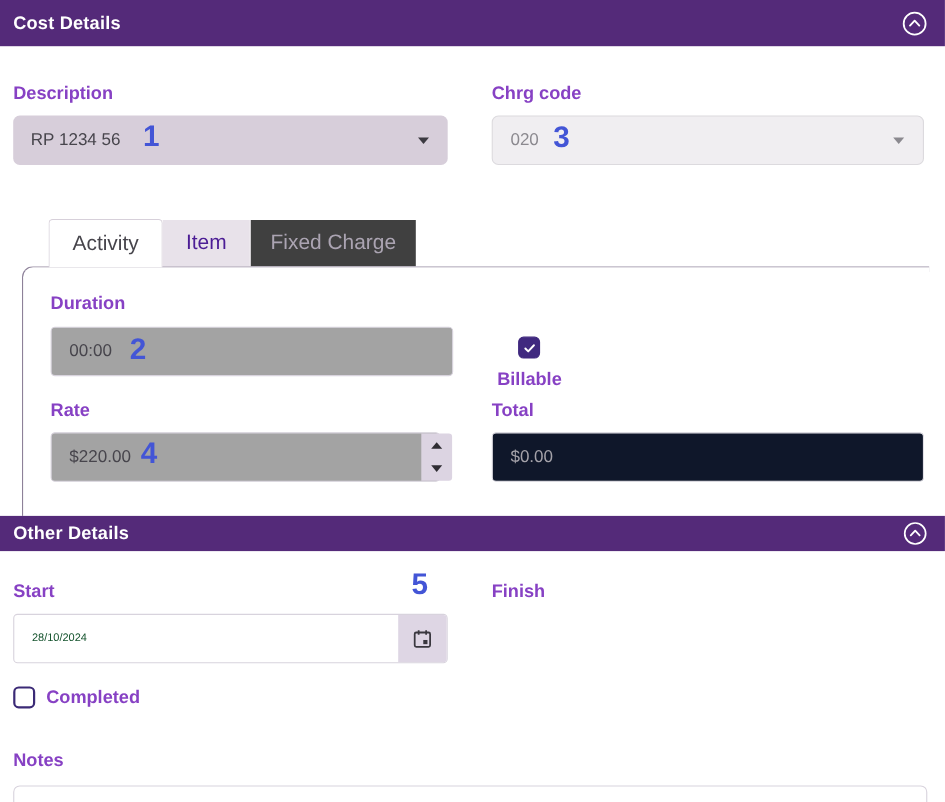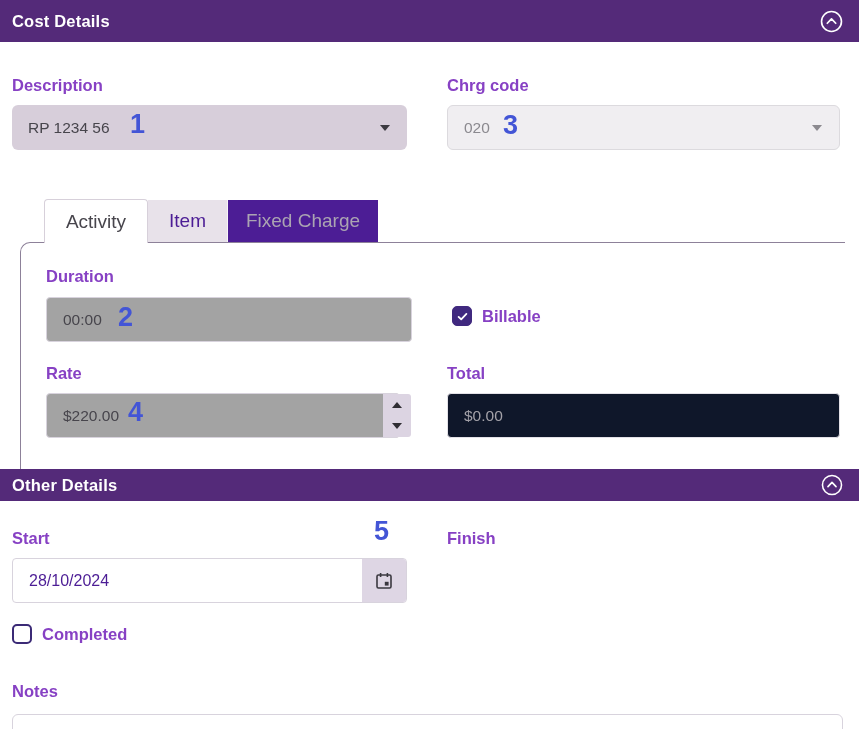--- a/index.html
+++ b/index.html
@@ -31,21 +31,21 @@
   #chrg-select { left:447px; top:105px; width:393px; background:#f0eef1; border:1px solid #dcdade; color:#8b898f;text-align:center; }
   #chrg-select .dd-value { color:#8b898f; }
 
   
   .tab { position:absolute; display:flex; align-items:center; justify-content:center;
          font-size:19px; cursor:pointer; }
   #tab-activity { left:44px; top:199px; width:104px; height:44px; background:#fff; color:#47454c;
          border:1px solid #d7d0da; border-bottom:none; border-radius:4px 4px 0 0; z-index:3; }
   #tab-item { left:148px; top:200px; width:80px; height:42px; background:#e8e2ea; color:#4c1d95;
          border-right:1px solid #f7f4f8; }
-  #tab-fixed { left:228px; top:200px; width:150px; height:42px; background:#4c1d95; color:#aba4b2; }
+  #tab-fixed { left:228px; top:200px; width:150px; height:42px; background:#404040; color:#aba4b2; }
 
   
   #tab-panel { position:absolute; left:20px; top:242px; width:825px; height:227px;
          border-top:1px solid #8d8199; border-left:1px solid #8d8199;
          border-top-left-radius:10px; z-index:1; }
 
   
   .text-input { position:absolute; height:45px; background:#a3a3a3; border:1px solid #d8d3dd; border-radius:4px;
          font-family:"Liberation Sans", sans-serif; font-size:15.5px; color:#47454c; padding:0 16px; outline:none; }
   .text-input:disabled, .text-input.disabled { background:#0f172a; border-color:#e3e1e7; color:#a4a2a9; }
@@ -58,32 +58,32 @@
   #rate-spinner { position:absolute; left:383px; top:394px; width:28px; height:43px;
         background:#dcd4e2; border-radius:0 3px 3px 0; display:flex; flex-direction:column; z-index:2; }
   .spin-btn { flex:1; display:flex; align-items:center; justify-content:center; cursor:pointer; }
   .tri-up   { width:0; height:0; border-left:5px solid transparent; border-right:5px solid transparent;
               border-bottom:6.5px solid #2f2d33; }
   .tri-down { width:0; height:0; border-left:5px solid transparent; border-right:5px solid transparent;
               border-top:6.5px solid #2f2d33; }
 
   
   .check-row { position:absolute; display:flex; align-items:center; gap:10px; }
-  #billable-row  { left:452px; top:306px; }
+  #billable-row  { left:452px; top:306px;flex-direction:column; }
   #completed-row { left:12px;  top:624px; }
   .checkbox { width:20px; height:20px; border-radius:5px; display:flex; align-items:center;
               justify-content:center; cursor:pointer; flex:0 0 auto; }
   .checkbox.checked { background:#40297f; border:1px solid #40297f; }
   .checkbox.unchecked { background:#fff; border:2px solid #3b2a76; }
   .check-label { font-size:16.5px; font-weight:600; color:#8741c4; }
 
   
   .date-group { position:absolute; height:45px; background:#fff; border:1px solid #d8d3dd; border-radius:4px; }
   .date-group .date-value { position:absolute; left:16px; top:0; height:100%; display:flex; align-items:center;
-              font-size:16px; color:#4c1d95; }
+              font-size:10px; color:#14532d; }
   .cal-btn { position:absolute; right:0; top:0; width:44px; height:100%; background:#ded6e4;
               border-radius:0 3px 3px 0; display:flex; align-items:center; justify-content:center; cursor:pointer; }
   #start-group  { left:12px;  top:558px; width:395px; }
   #finish-group { left:447px; top:558px; width:393px; }
 
   
   #notes-textarea { position:absolute; left:12px; top:714px; width:831px; height:56px; background:#fff;
         border:1px solid #d8d3dd; border-radius:6px; resize:none; outline:none;
         font-family:"Liberation Sans", sans-serif; font-size:15.5px; color:#47454c; padding:10px 14px; }
 

